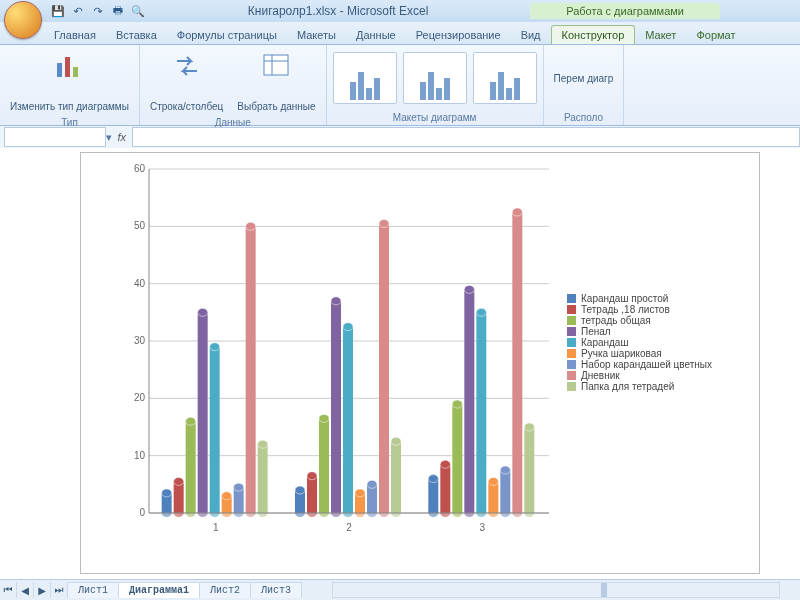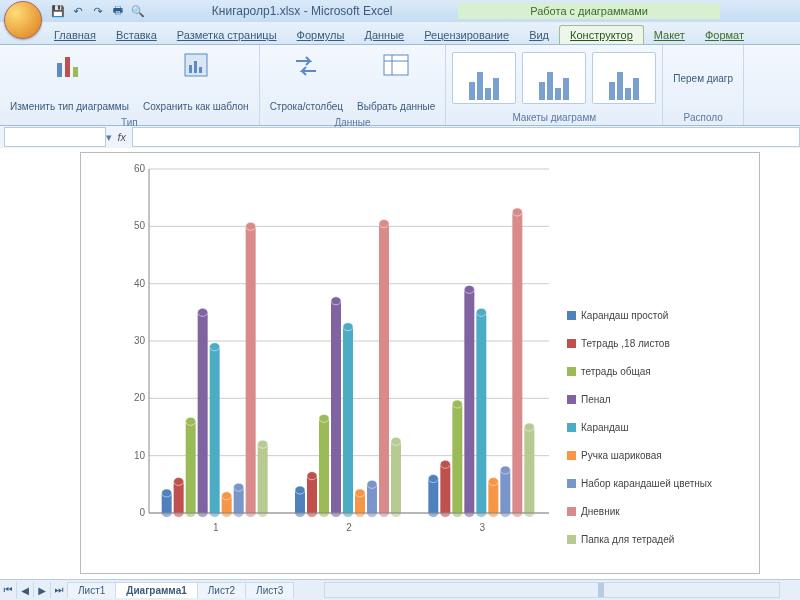--- a/index.html
+++ b/index.html
@@ -2,24 +2,24 @@
 <html><head>
 <meta charset="utf-8">
 <style>
   html,body{margin:0;padding:0;font-family:"Segoe UI",Tahoma,sans-serif;font-size:11px;background:#fff;color:#333;}
   
   .titlebar{height:22px;background:linear-gradient(#dbeaf9,#c5dcf2);display:flex;align-items:center;}
   .office-btn{width:36px;height:36px;border-radius:50%;background:radial-gradient(circle at 30% 30%,#ffdd77,#d97a1a);margin:2px 4px -16px 4px;border:1px solid #a66;box-shadow:0 1px 2px rgba(0,0,0,.3);position:relative;z-index:10;}
   .qat{display:flex;gap:4px;margin-left:4px;}
   .qat span{width:16px;height:16px;display:inline-flex;align-items:center;justify-content:center;color:#2a5a8a;}
   .title-text{flex:1;text-align:center;color:#3b5b7c;font-size:12px;}
-  .title-context{background:#d9f0d0;color:#3b6b2a;padding:2px 72px;border-radius:3px 3px 0 0;margin-right:80px;}
+  .title-context{background:#d9f0d0;color:#3b6b2a;padding:2px 36px;border-radius:3px 3px 0 0;margin-right:80px;}
   
   .tabstrip{height:22px;background:linear-gradient(#e8f1fb,#d8e7f6);display:flex;align-items:flex-end;padding-left:44px;border-bottom:1px solid #9bbce0;}
-  .tab{padding:3px 10px;color:#3b5b7c;cursor:default;text-decoration:underline;}
+  .tab{padding:3px 10px;color:#3b5b7c;cursor:default;}
   .tab.ctx{color:#3b6b2a;text-align:center;}
   .tab.active{background:#eef6ec;border:1px solid #9cc089;border-bottom:none;border-radius:3px 3px 0 0;color:#2a5518;}
   
   .ribbon{height:80px;background:linear-gradient(#f3f8fe,#e5eef9);border-bottom:1px solid #9bbce0;display:flex;}
   .group{border-right:1px solid #c7d8ec;display:flex;flex-direction:column;justify-content:space-between;}
   .group-body{flex:1;display:flex;align-items:center;padding:2px 6px;gap:6px;}
   .group-label{text-align:center;font-size:10px;color:#5a7aa0;padding:1px 0 2px;}
   .bigbtn{display:flex;flex-direction:column;align-items:center;gap:20px;padding:2px 4px;min-width:52px;}
   .bigbtn .ico{width:32px;height:32px;display:flex;align-items:center;justify-content:center;}
   .bigbtn .lbl{font-size:10px;text-align:center;line-height:11px;color:#3b5b7c;}
@@ -30,26 +30,26 @@
   
   .fbar{height:22px;background:#eef4fb;border-bottom:1px solid #cad9ec;display:flex;align-items:center;}
   .namebox{width:100px;height:18px;background:#fff;border:1px solid #b7cce4;margin-left:4px;}
   .fx{margin:15px 6px;color:#555;font-style:italic;}
   .finput{flex:1;height:18px;background:#fff;border:1px solid #b7cce4;}
   
   .sheet{position:absolute;top:148px;left:0;right:0;bottom:20px;background:#fff;}
   .chartbox{position:absolute;left:80px;top:4px;width:678px;height:420px;border:1px solid #bbb;}
   .plot{position:absolute;left:38px;top:8px;width:438px;height:380px;}
   .legend{position:absolute;left:486px;top:140px;font-size:10px;color:#444;}
-  .legend div{display:flex;align-items:center;gap:5px;margin:17px 0;}
+  .legend div{display:flex;align-items:center;gap:5px;margin:0 0;}
   .legend .sw{width:9px;height:9px;}
   
   .sheettabs{position:absolute;left:0;right:0;bottom:0;height:20px;background:#e6eef8;border-top:1px solid #b7cce4;display:flex;align-items:center;font-size:10px;}
   .navbtn{width:16px;height:16px;display:flex;align-items:center;justify-content:center;color:#3b5b7c;border-right:1px solid #cad9ec;}
-  .stab{padding:2px 10px;background:#eef4fb;border:1px solid #cad9ec;border-bottom:none;margin-left:-1px;color:#3b5b7c;}
+  .stab{padding:2px 10px;background:#eef4fb;border:1px solid #cad9ec;border-bottom:none;margin-left:-1px;color:#3b5b7c;font-family:Liberation Mono, monospace;}
   .stab.active{background:#fff;font-weight:bold;}
   .hscroll{flex:1;margin:0 20px 0 30px;height:14px;background:#e6eef8;border:1px solid #cad9ec;position:relative;}
   .hscroll .thumbh{position:absolute;left:60%;width:6px;height:100%;background:#b7cce4;}
   svg{display:block;}
 </style>
 </head>
 <body>
 
 <div class="titlebar">
   <div class="office-btn"></div>
@@ -60,22 +60,22 @@
     <span>🖶</span>
     <span>🔍</span>
   </div>
   <div class="title-text">Книгаролр1.xlsx - Microsoft Excel</div>
   <div class="title-context">Работа с диаграммами</div>
 </div>
 
 <div class="tabstrip" id="tabstrip">
     <div class="tab">Главная</div>
     <div class="tab">Вставка</div>
-    <div class="tab">Разметка страницы</div>
-    <div class="tab">Формулы</div>
+    <div class="tab">Формулы страницы</div>
+    <div class="tab">Макеты</div>
     <div class="tab">Данные</div>
     <div class="tab">Рецензирование</div>
     <div class="tab">Вид</div>
     <div class="tab ctx active">Конструктор</div>
     <div class="tab ctx">Макет</div>
     <div class="tab ctx">Формат</div>
   </div>
 
 <div class="ribbon">
   <div class="group">
@@ -83,32 +83,20 @@
       <div class="bigbtn">
         <div class="ico">
           <svg width="32" height="32">
               <rect x="4" y="14" width="5" height="14" fill="#5b8ac6"></rect>
               <rect x="12" y="8" width="5" height="20" fill="#c0504d"></rect>
               <rect x="20" y="18" width="5" height="10" fill="#9bbb59"></rect>
             </svg>
         </div>
         <div class="lbl">Изменить тип
 диаграммы</div>
-      </div>
-      <div class="bigbtn">
-        <div class="ico">
-          <svg width="32" height="32">
-              <rect x="5" y="5" width="22" height="22" fill="#d9e6f4" stroke="#5b8ac6"></rect>
-              <rect x="9" y="16" width="3" height="8" fill="#5b8ac6"></rect>
-              <rect x="14" y="12" width="3" height="12" fill="#5b8ac6"></rect>
-              <rect x="19" y="18" width="3" height="6" fill="#5b8ac6"></rect>
-            </svg>
-        </div>
-        <div class="lbl">Сохранить
-как шаблон</div>
       </div>
     </div>
     <div class="group-label">Тип</div>
   </div>
 
   <div class="group">
     <div class="group-body">
       <div class="bigbtn">
         <div class="ico">
           <svg width="32" height="32">

